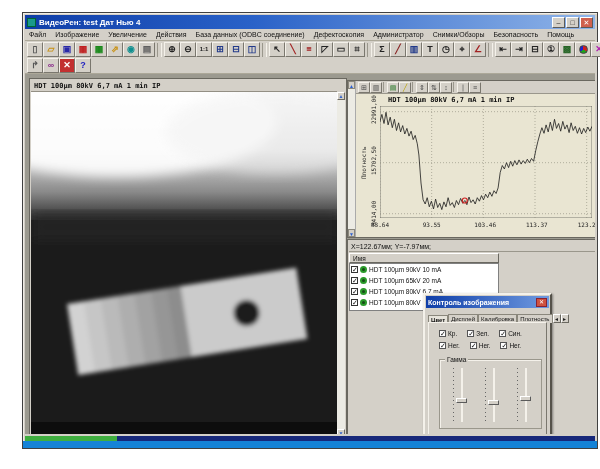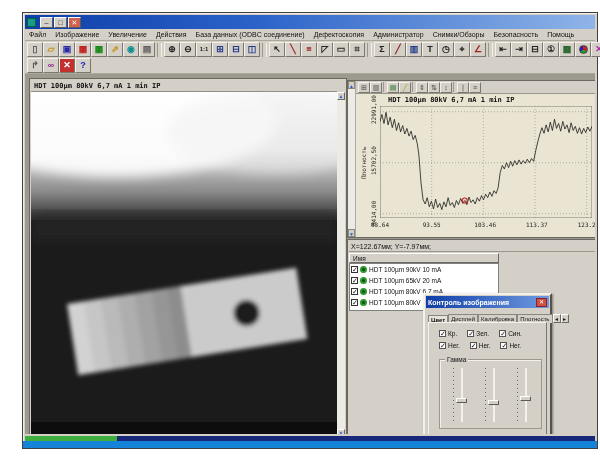--- a/index.html
+++ b/index.html
@@ -110,20 +110,21 @@
   .statusgreen{position:absolute;left:0;top:0;width:92px;height:5px;background:#3fae3f;}
   .taskbar{position:absolute;left:0px;right:0px;bottom:0;height:7px;background:#1583d7;}
 </style>
 </head>
 <body>
 
 <div class="win">
 
   <div class="titlebar">
     <div class="appicon"></div>
+    <div class="titletext">ВидеоРен: test Дат Нью 4</div>
     <div class="winbtn">–</div>
     <div class="winbtn">□</div>
     <div class="winbtn close">✕</div>
   </div>
 
   <div class="menubar" id="menu-bar">
       <span class="menu-item">Файл</span>
       <span class="menu-item">Изображение</span>
       <span class="menu-item">Увеличение</span>
       <span class="menu-item">Действия</span>

